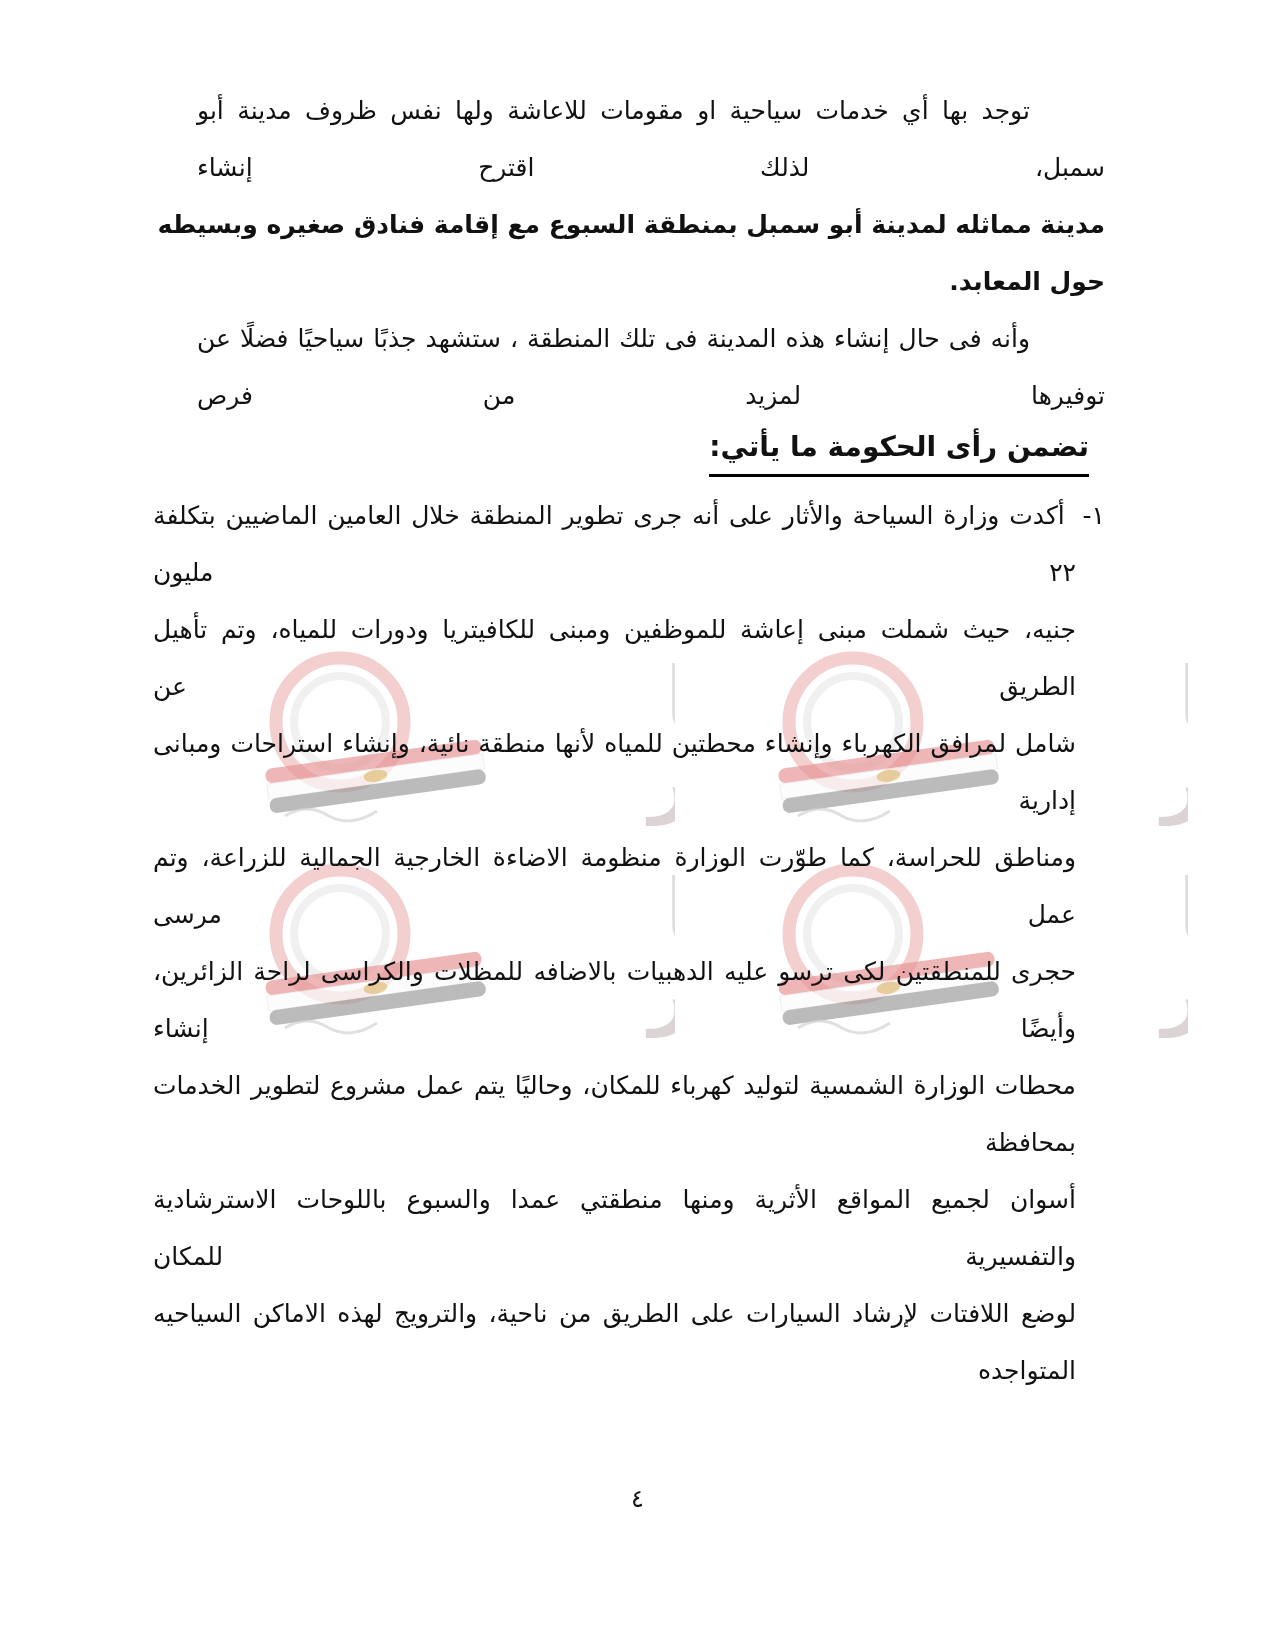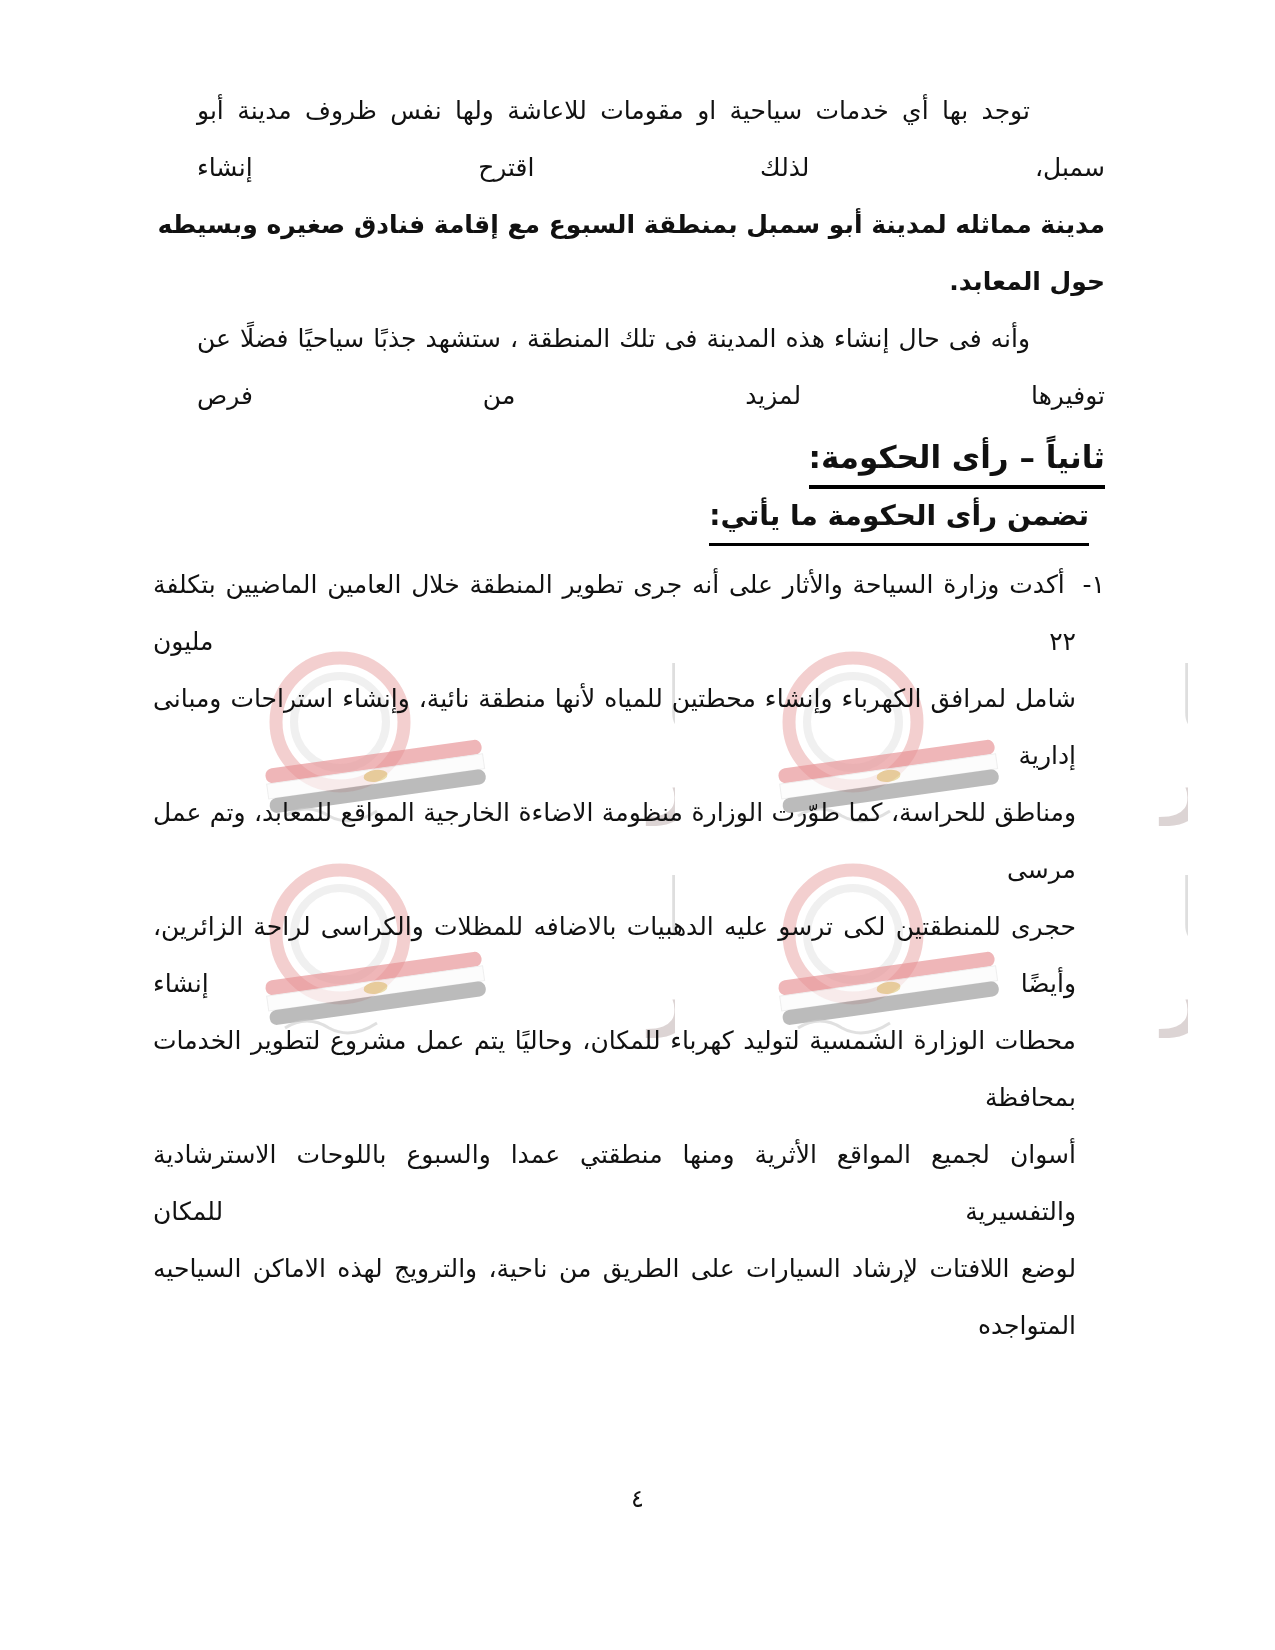--- a/index.html
+++ b/index.html
@@ -123,32 +123,30 @@
 
     <div>
       <div class="line ind">توجد بها أي خدمات سياحية او مقومات للاعاشة ولها نفس ظروف مدينة أبو سمبل، لذلك اقترح إنشاء</div>
       <div class="line end">مدينة مماثله لمدينة أبو سمبل بمنطقة السبوع مع إقامة فنادق صغيره وبسيطه حول المعابد.</div>
     </div>
 
     <div>
       <div class="line ind">وأنه فى حال إنشاء هذه المدينة فى تلك المنطقة ، ستشهد جذبًا سياحيًا فضلًا عن توفيرها لمزيد من فرص</div>
     </div>
 
-    <div class="heading">
-      <span class="hx">ثانياً – رأى الحكومة:</span>
-    </div>
 
     <div class="subheading">
       <span class="hx">تضمن رأى الحكومة ما يأتي:</span>
     </div>
 
     <div class="item">
       <div class="line hang"><span class="num">١-</span> <span>أكدت وزارة السياحة والأثار على أنه جرى تطوير المنطقة خلال العامين الماضيين بتكلفة ٢٢ مليون</span></div>
+      <div class="line">جنيه، حيث شملت مبنى إعاشة للموظفين ومبنى للكافيتريا ودورات للمياه، وتم تأهيل الطريق عن</div>
       <div class="line">شامل لمرافق الكهرباء وإنشاء محطتين للمياه لأنها منطقة نائية، وإنشاء استراحات ومبانى إدارية</div>
-      <div class="line">ومناطق للحراسة، كما طوّرت الوزارة منظومة الاضاءة الخارجية المواقع للمعابد، وتم عمل مرسى</div>
+      <div class="line">ومناطق للحراسة، كما طوّرت الوزارة منظومة الاضاءة الخارجية الجمالية للزراعة، وتم عمل مرسى</div>
       <div class="line">حجرى للمنطقتين لكى ترسو عليه الدهبيات بالاضافه للمظلات والكراسى لراحة الزائرين، وأيضًا إنشاء</div>
       <div class="line">محطات الوزارة الشمسية لتوليد كهرباء للمكان، وحاليًا يتم عمل مشروع لتطوير الخدمات بمحافظة</div>
       <div class="line">أسوان لجميع المواقع الأثرية ومنها منطقتي عمدا والسبوع باللوحات الاسترشادية والتفسيرية للمكان</div>
       <div class="line">لوضع اللافتات لإرشاد السيارات على الطريق من ناحية، والترويج لهذه الاماكن السياحيه المتواجده</div>
 
     </div>
 
   </div>
 
   <div class="pagenum">٤</div>

